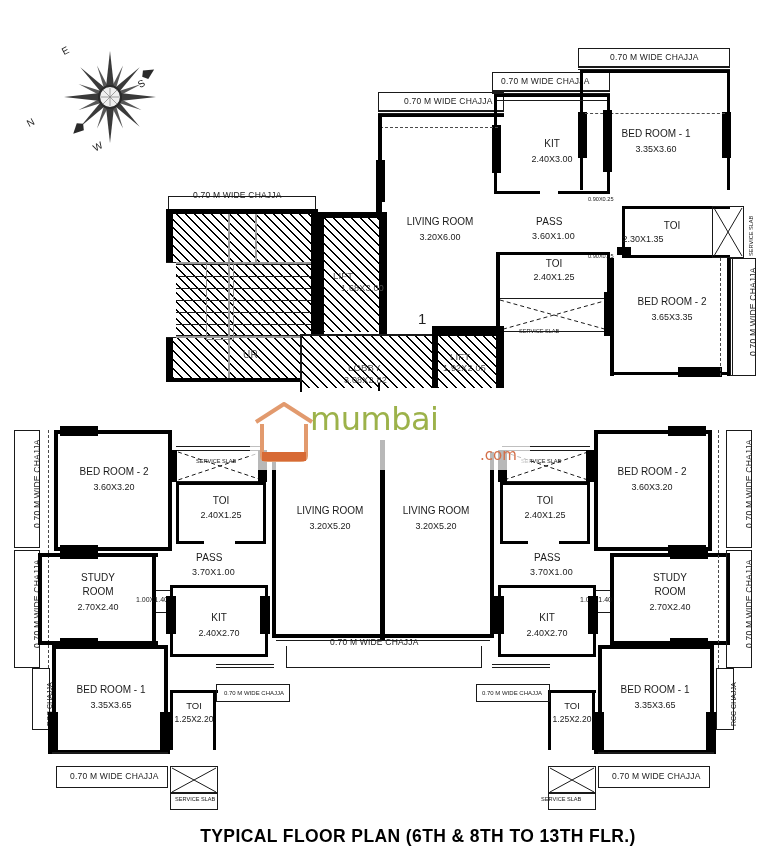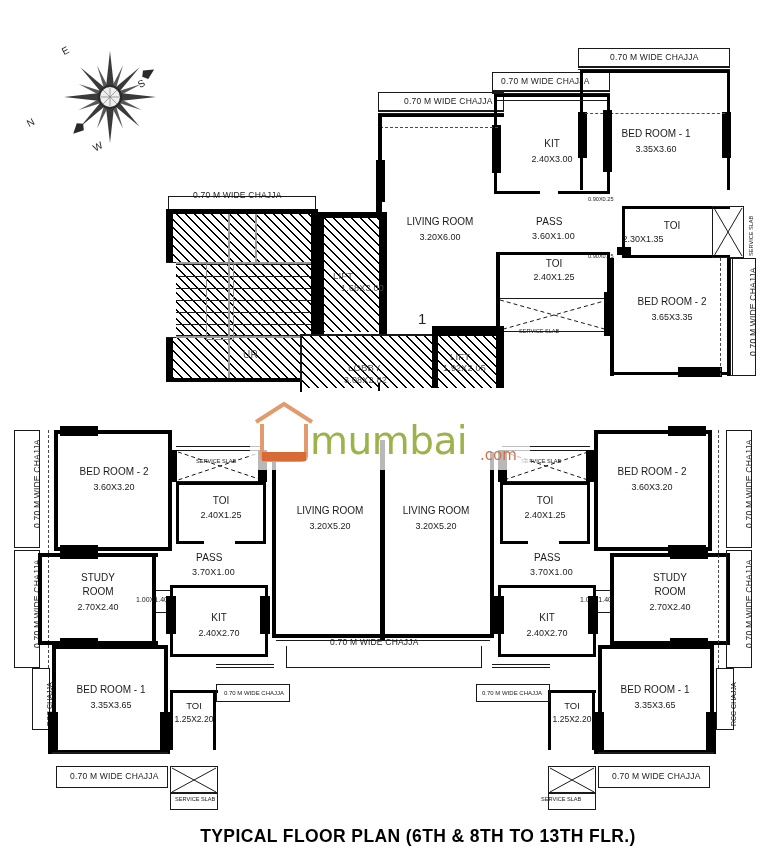--- a/index.html
+++ b/index.html
@@ -36,21 +36,21 @@
   
   .hatch{
     position:absolute;
     background-image:repeating-linear-gradient(45deg,#000 0px,#000 1.4px,#fff 1.4px,#fff 6.2px);
   }
   
   #compass{position:absolute;}
   
   #wm{position:absolute;pointer-events:none;}
   .wm-text{position:absolute;white-space:nowrap;font-weight:400;}
-  .wm-m{font-size:39px;color:#9cb24a;letter-spacing:-.5px;font-family:"DejaVu Sans",sans-serif;margin-top:18px;}
+  .wm-m{font-size:32px;color:#9cb24a;letter-spacing:-.5px;font-family:"DejaVu Sans",sans-serif;}
   .wm-p{font-size:30px;color:#7e7e7e;letter-spacing:-.7px;font-family:"DejaVu Sans",sans-serif;}
   .wm-c{font-size:15px;color:#d4704a;font-family:"DejaVu Sans",sans-serif;}
   .wm-band{position:absolute;background:rgba(255,255,255,.72);}
 </style>
 </head>
 <body>
 
 <div id="plan">
 
   <div id="compass" style="left:50px;top:35px;width:120px;height:120px;">

